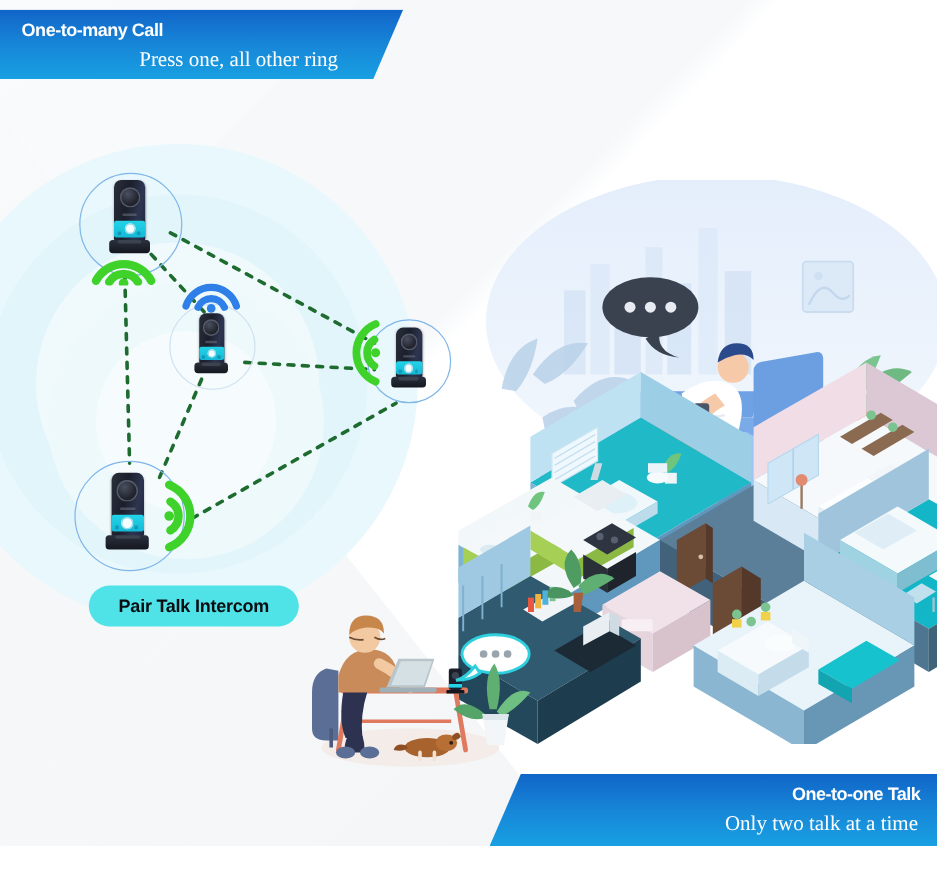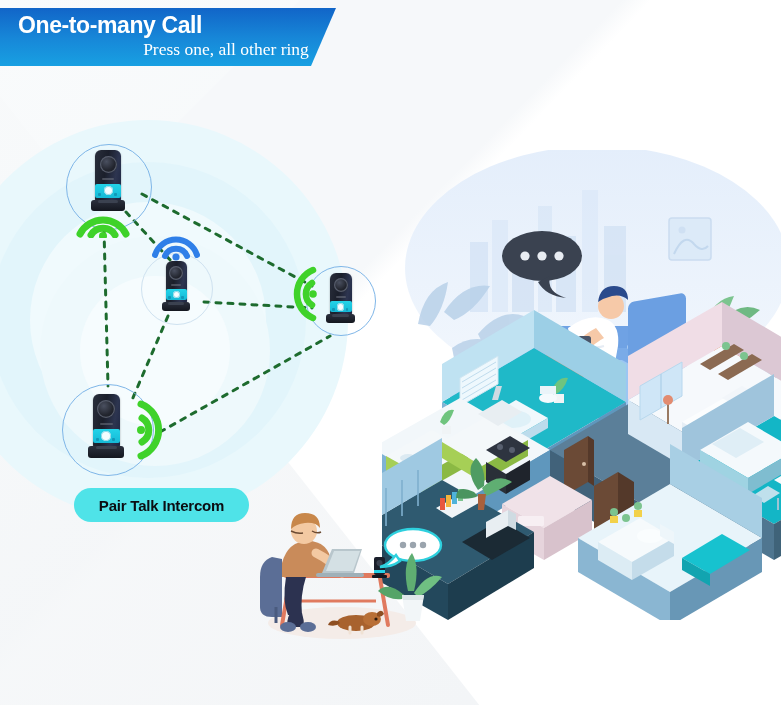--- a/index.html
+++ b/index.html
@@ -121,34 +121,34 @@
     padding:5px 0 0 18px;
   }
   .banner-br{
     left:408px; top:645px; width:373px; height:60px;
     clip-path:polygon(26px 0, 373px 0, 373px 60px, 0 60px);
     padding:5px 14px 0 0;
     text-align:right;
   }
   .banner-title{
     display:block;
-    font-size:23px;
+    font-size:15px;
     font-weight:bold;
     letter-spacing:-.4px;
     line-height:25px;
     font-family:"Liberation Sans", sans-serif;
   }
   .banner-sub{
     display:block;
     font-family:"Liberation Serif", serif;
     font-size:17.5px;
     line-height:22px;
     margin-top:0px;
   }
-  .banner-tl .banner-sub{ padding-left:98px;text-align:center; }
+  .banner-tl .banner-sub{ padding-left:98px; }
   .banner-br .banner-sub{ padding-right:2px; }
 
   
   .pill{
     position:absolute;
     left:74px; top:488px;
     width:175px; height:34px;
     border-radius:17px;
     background:#4fe3e8;
     color:#0b0d12;
@@ -628,14 +628,18 @@
 
   <div class="pill">
     <span>Pair Talk Intercom</span>
   </div>
 
   <div class="banner banner-tl">
     <span class="banner-title">One-to-many Call</span>
     <span class="banner-sub">Press one, all other ring</span>
   </div>
 
+  <div class="banner banner-br">
+    <span class="banner-title">One-to-one Talk</span>
+    <span class="banner-sub">Only two talk at a time</span>
+  </div>
 
 </div>
 
 </body></html>

